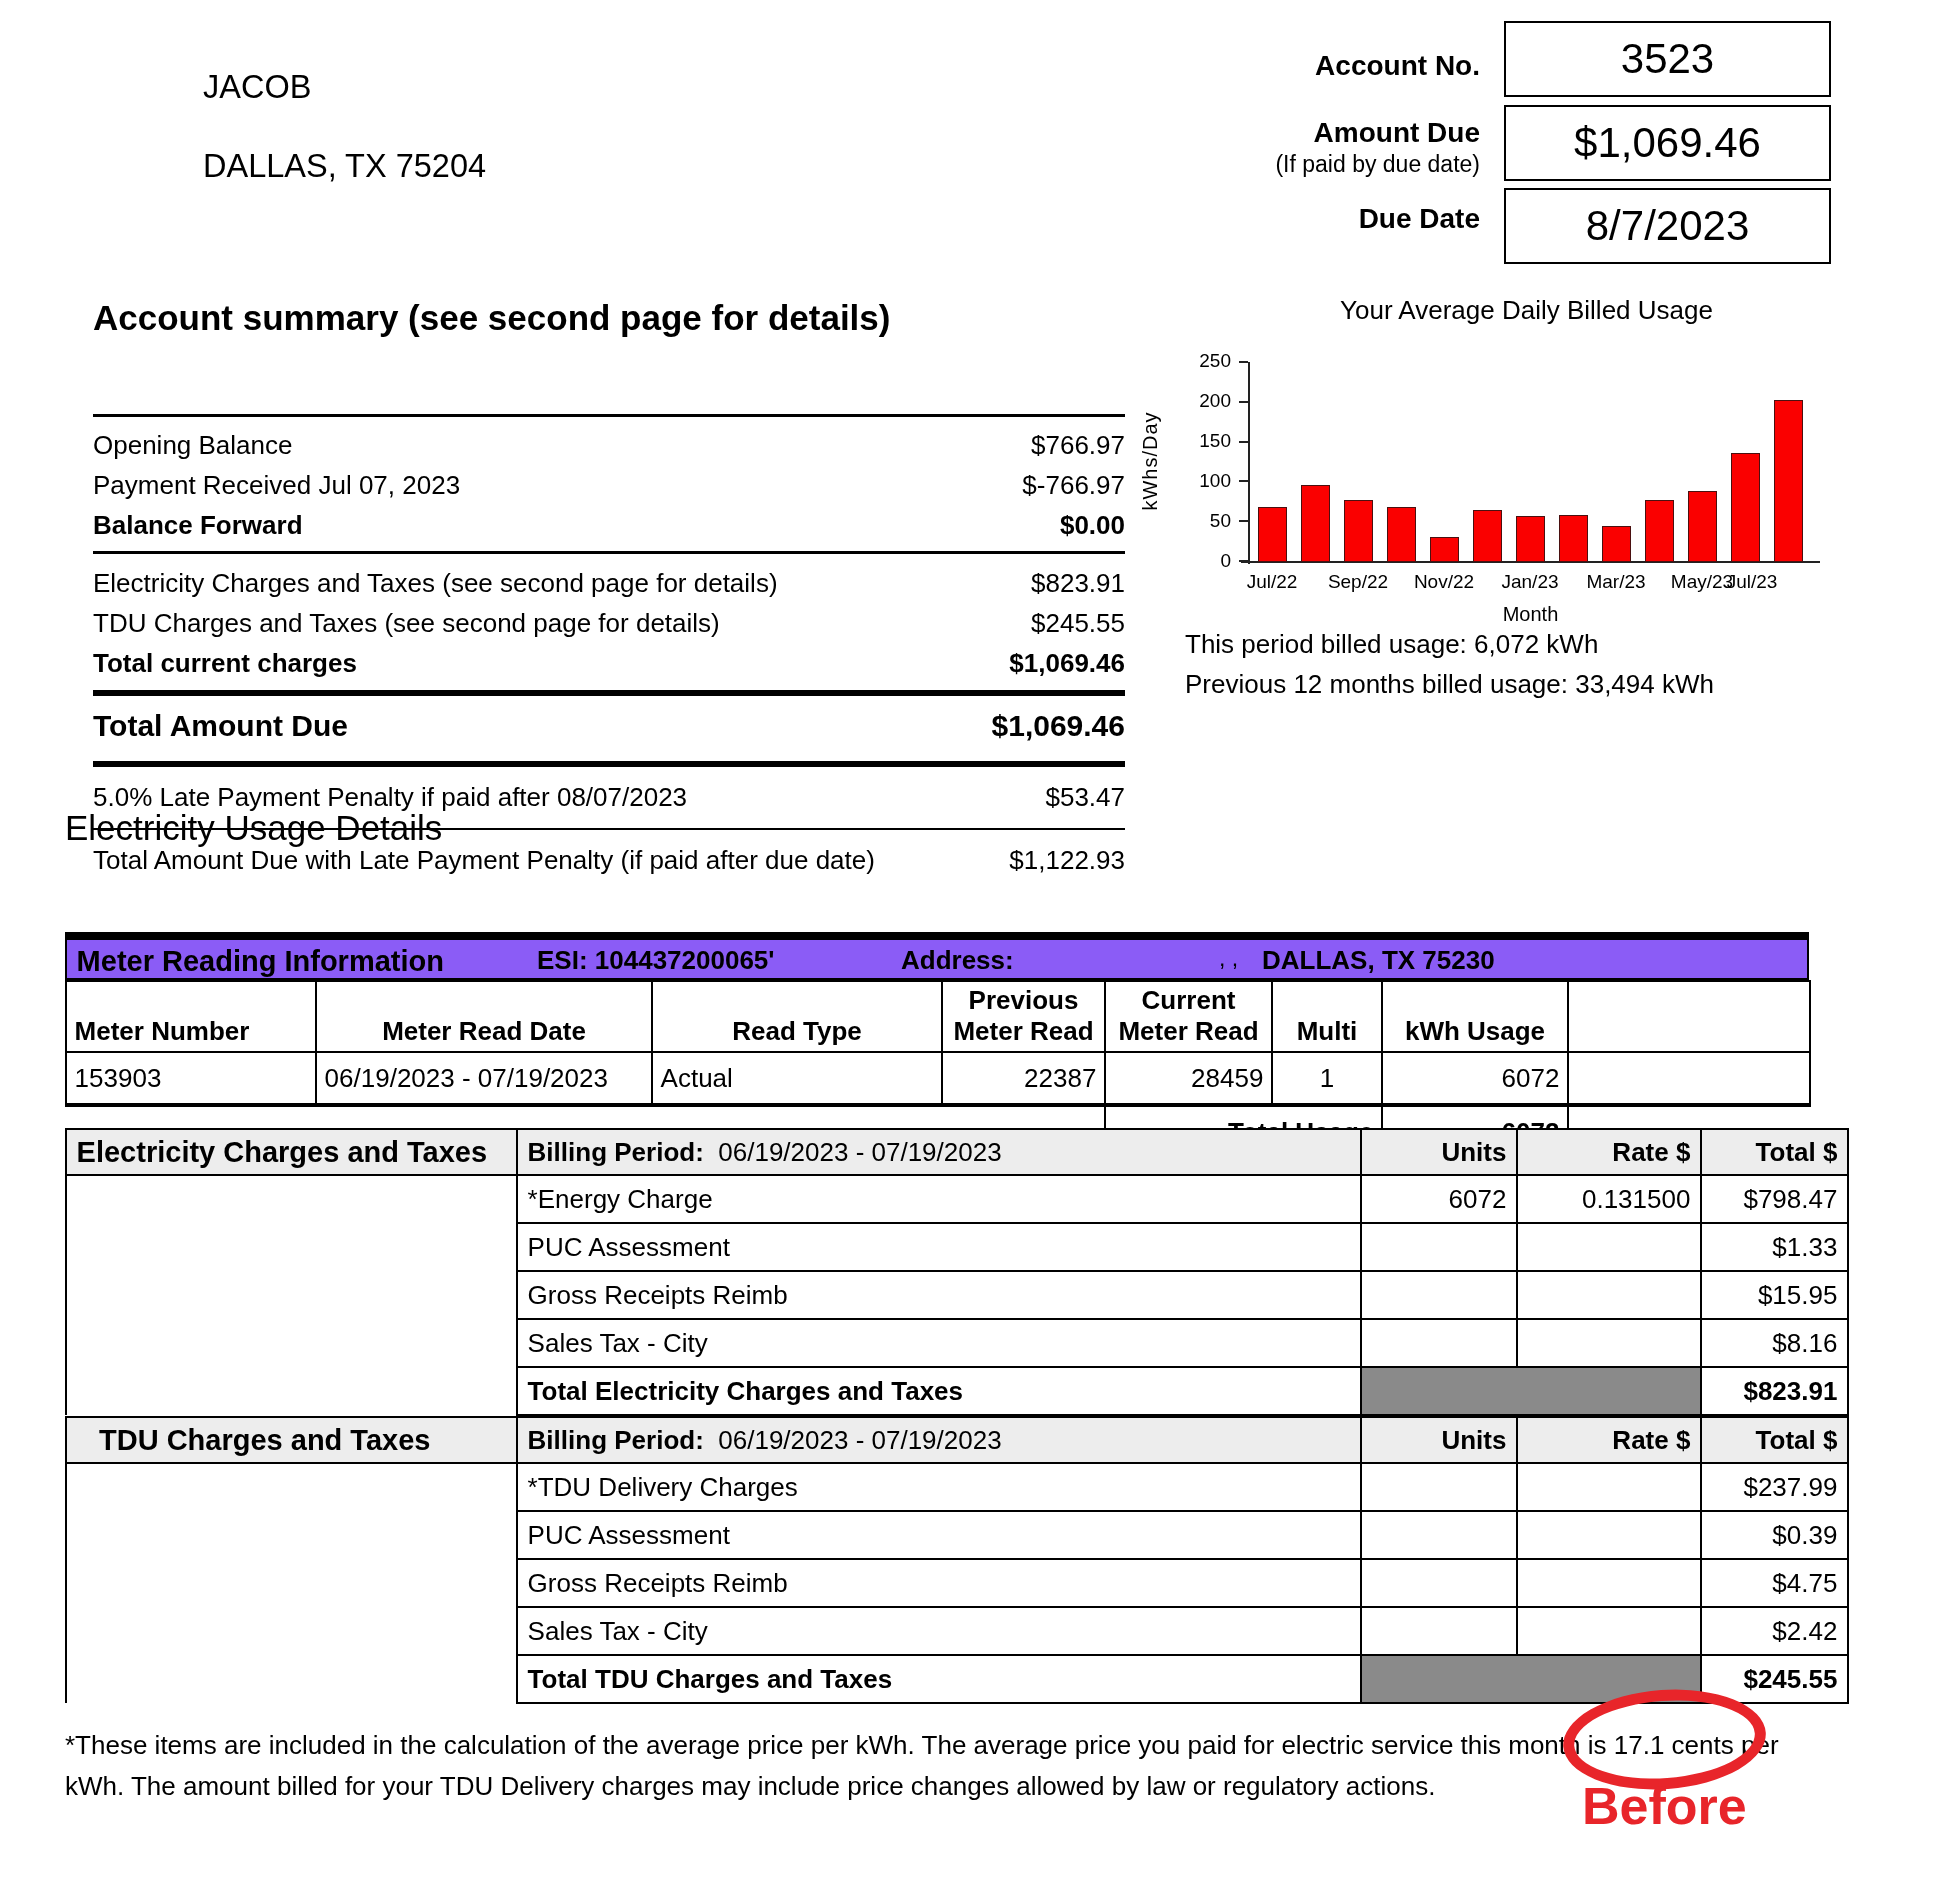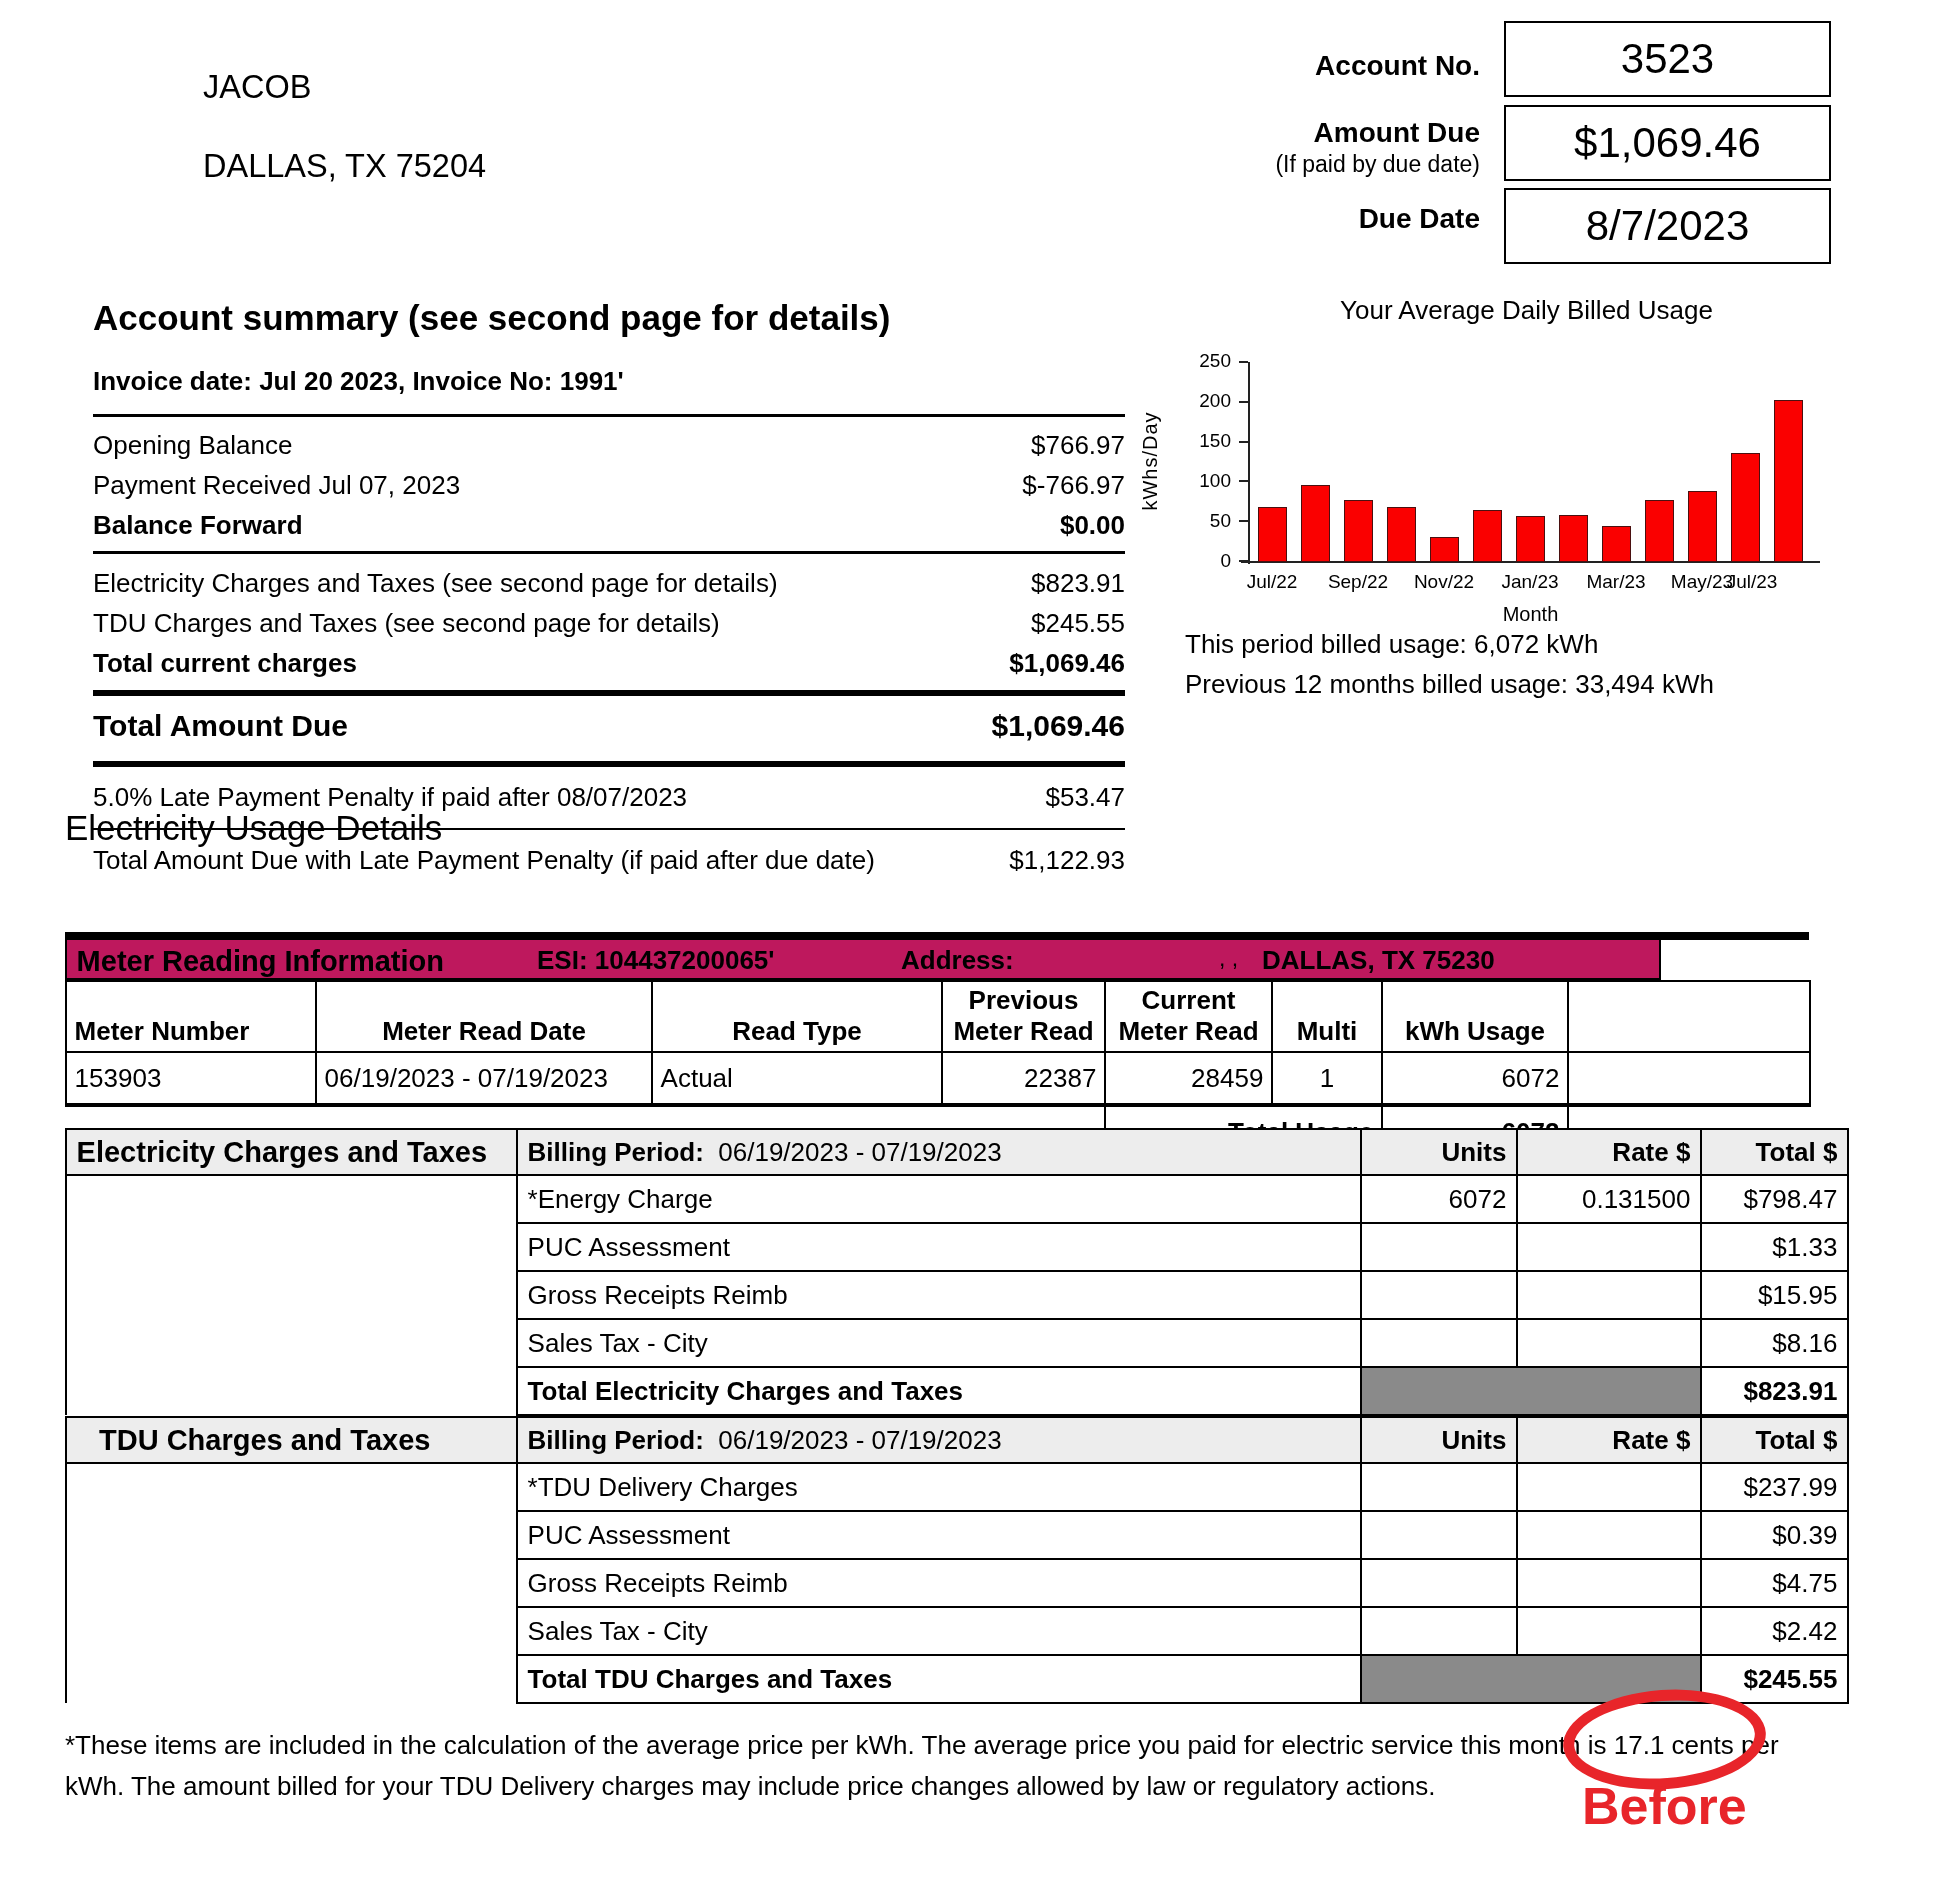--- a/index.html
+++ b/index.html
@@ -38,21 +38,21 @@
   .c-bar   { position:absolute; bottom:0; width:29px; background:#fa0000; border:1.9px solid #4a1010; }
   .c-xlab  { position:absolute; top:284px; width:86px; text-align:center; font-size:19px; }
   .c-month { position:absolute; left:103px; top:316px; width:579px; text-align:center; font-size:20px; }
   .usage-line { font-size:26px; }
 
   .h2 { font-size:35px; font-weight:normal; }
 
   
   .meter { left:65px; top:932px; width:1744px; }
   .m-topbar { width:1744px; height:7.6px; background:#000; }
-  .m-gray { position:relative; width:1596px; height:40px; background:#be185d;
+  .m-gray { position:relative; width:1744px; height:40px; background:#8b5cf6;
             border-left:2.9px solid #000; border-right:2.9px solid #000; border-bottom:2.9px solid #000; }
   .m-gray span { position:absolute; top:5.7px; white-space:nowrap; }
   .m-title { left:9.6px; font-size:29px; font-weight:bold; }
   .m-esi { left:470px; font-size:26px; font-weight:bold; }
   .m-addrlab { left:834px; font-size:26px; font-weight:bold; }
   .m-redact { left:1152px; font-size:23px; }
   .m-addr { left:1195px; font-size:26px; font-weight:bold; }
   table.mt { border-collapse:collapse; table-layout:fixed; width:1744px; font-size:26px; }
   table.mt td { border:2.9px solid #000; padding:3.8px 7.6px; }
   table.mt tr.mh td { font-weight:bold; vertical-align:bottom; height:59px; border-bottom:2.9px solid #000; }
@@ -88,21 +88,20 @@
 
   <div class="abs fieldlabel" style="left:1193px; top:50px;">Account No.</div>
   <div class="abs fieldlabel" style="left:1193px; top:117px;">Amount Due</div>
   <div class="abs fieldsub" style="left:1193px; top:151px;">(If paid by due date)</div>
   <div class="abs fieldlabel" style="left:1193px; top:203px;">Due Date</div>
   <div class="abs valbox" style="left:1504px; top:21px;">3523</div>
   <div class="abs valbox" style="left:1504px; top:105px;">$1,069.46</div>
   <div class="abs valbox" style="left:1504px; top:188px;">8/7/2023</div>
 
   <div class="abs sum-title" style="left:93px; top:298px;">Account summary (see second page for details)</div>
-  <div class="abs sum-invoice" style="left:93px; top:366px;">Invoice date: Jul 20 2023, Invoice No: 1991'</div>
   <div class="abs rule" style="left:93px; top:414px;"></div>
 
   <div class="abs srow" style="left:93px; top:430px;">
     <span>Opening Balance</span>
       <span>$766.97</span>
     </div>
   <div class="abs srow" style="left:93px; top:470px;">
     <span>Payment Received Jul 07, 2023</span>
       <span>$-766.97</span>
     </div>

